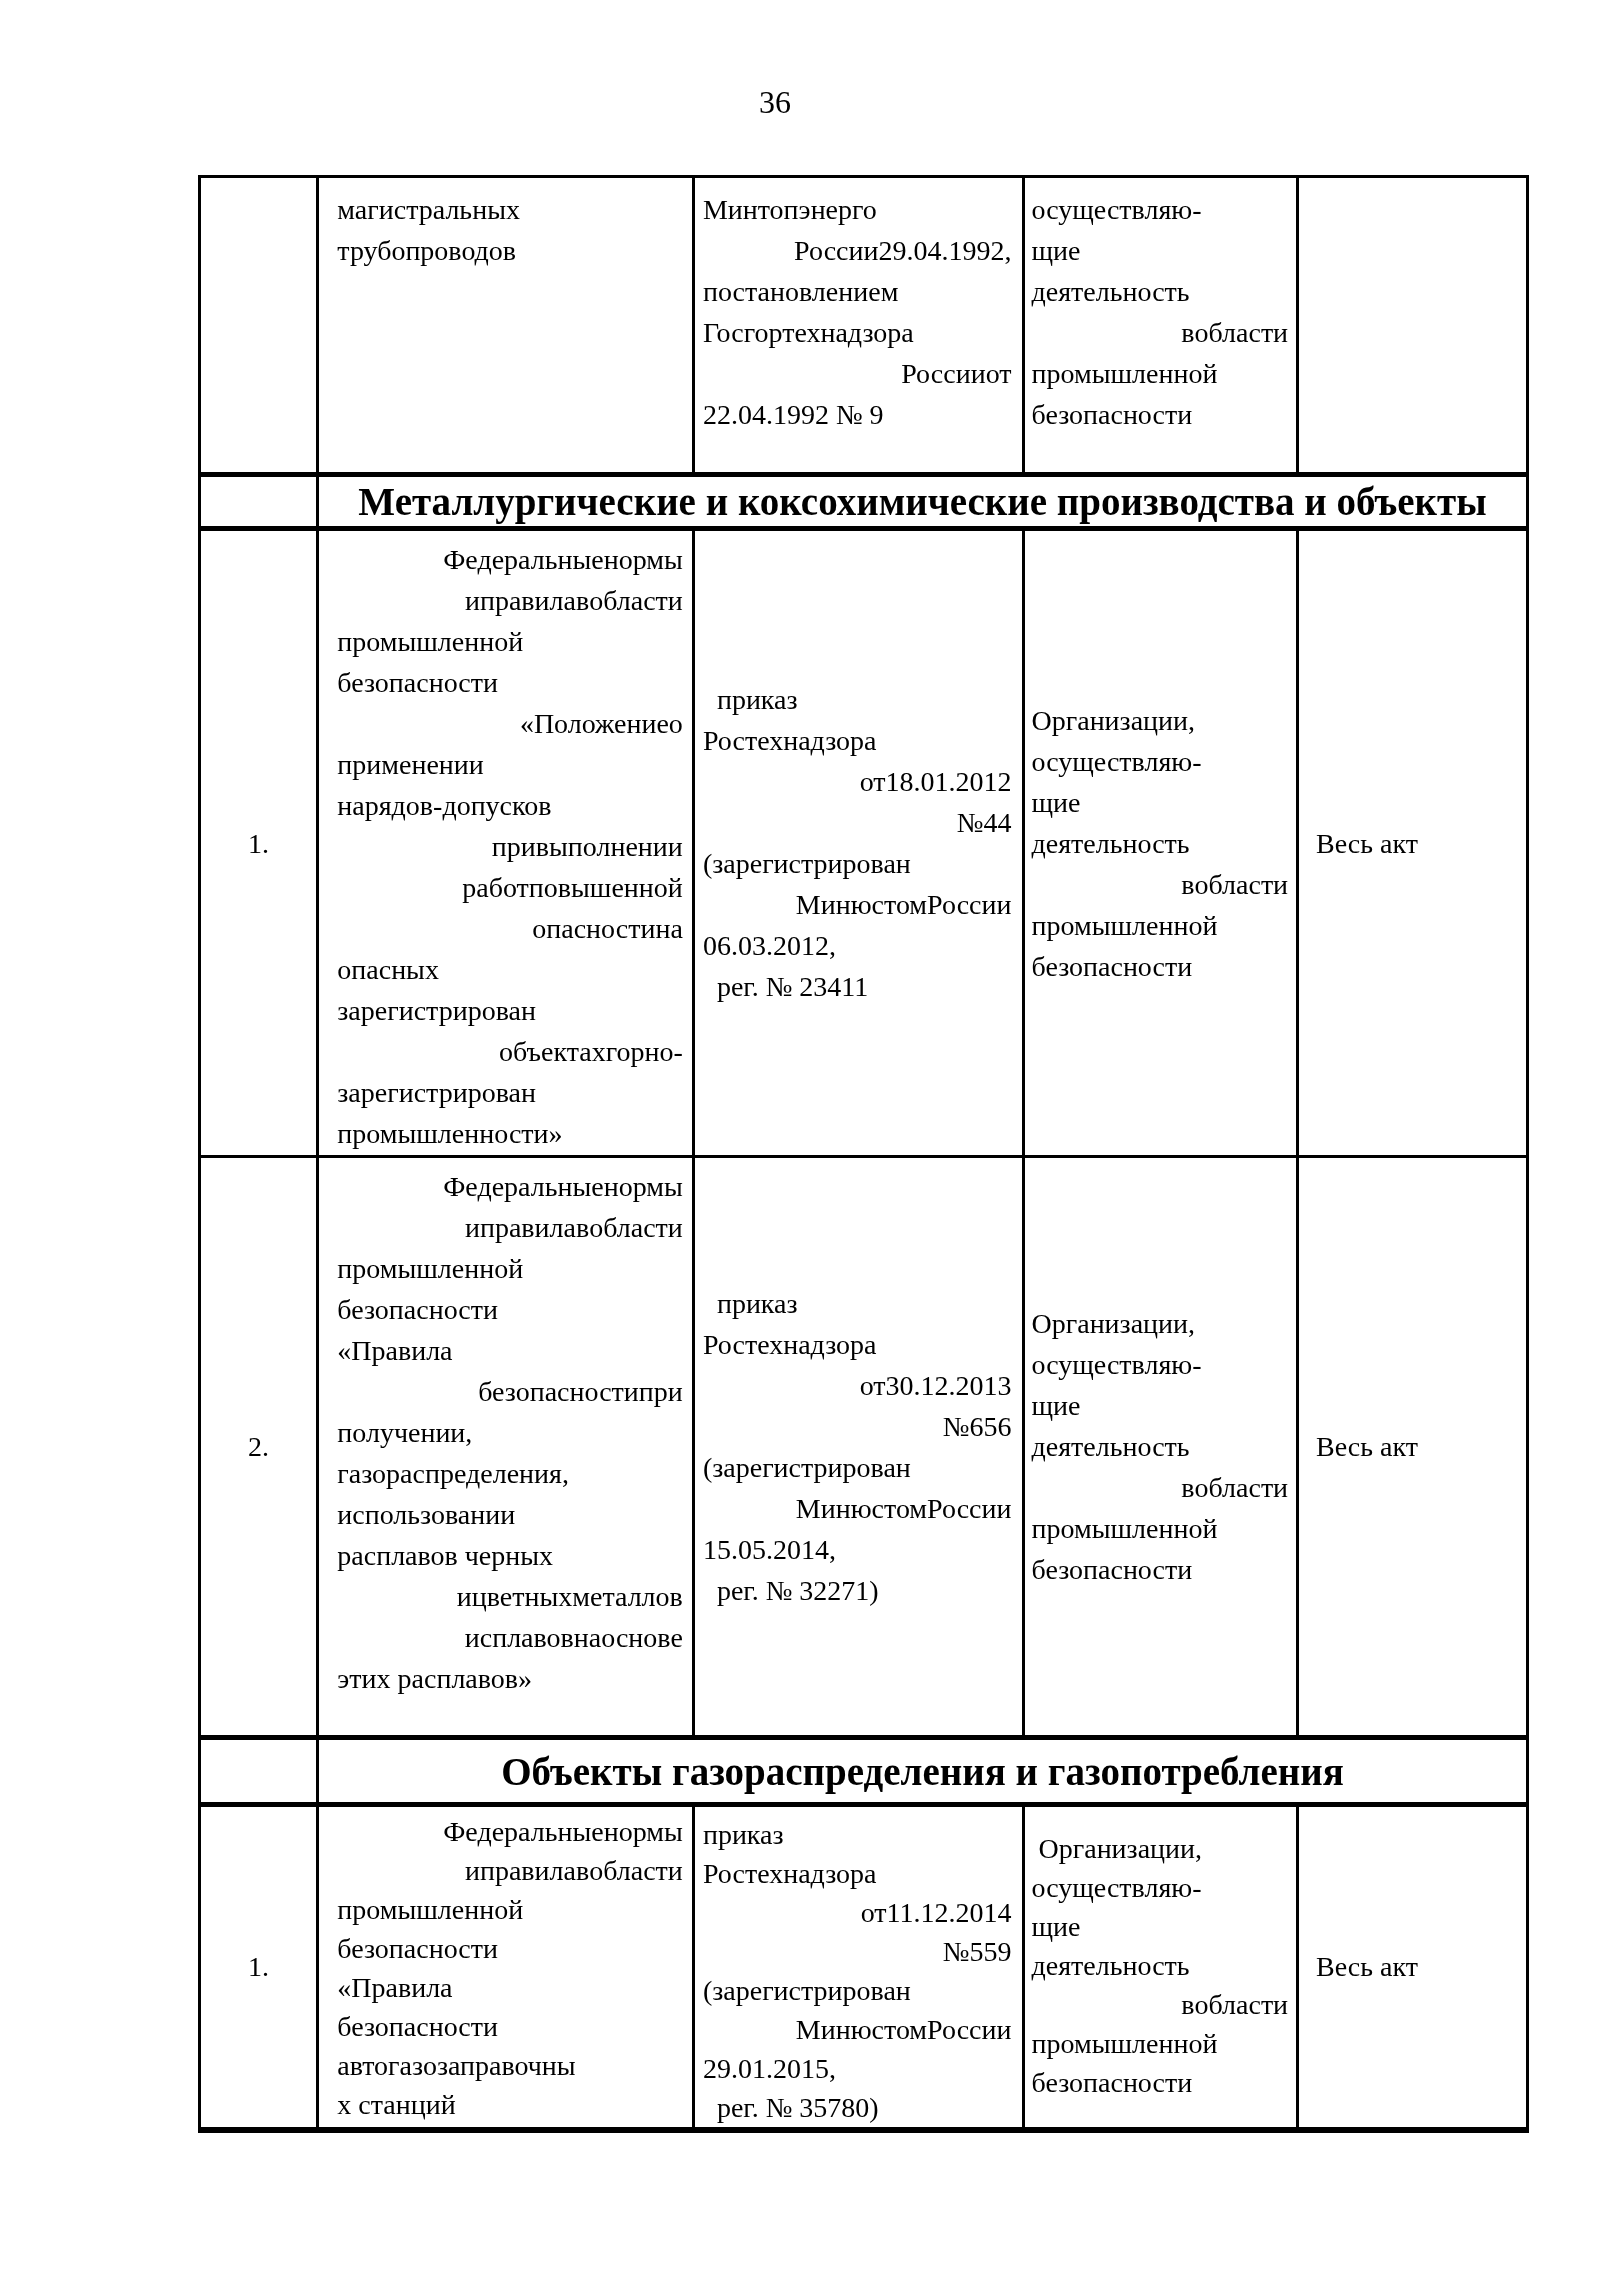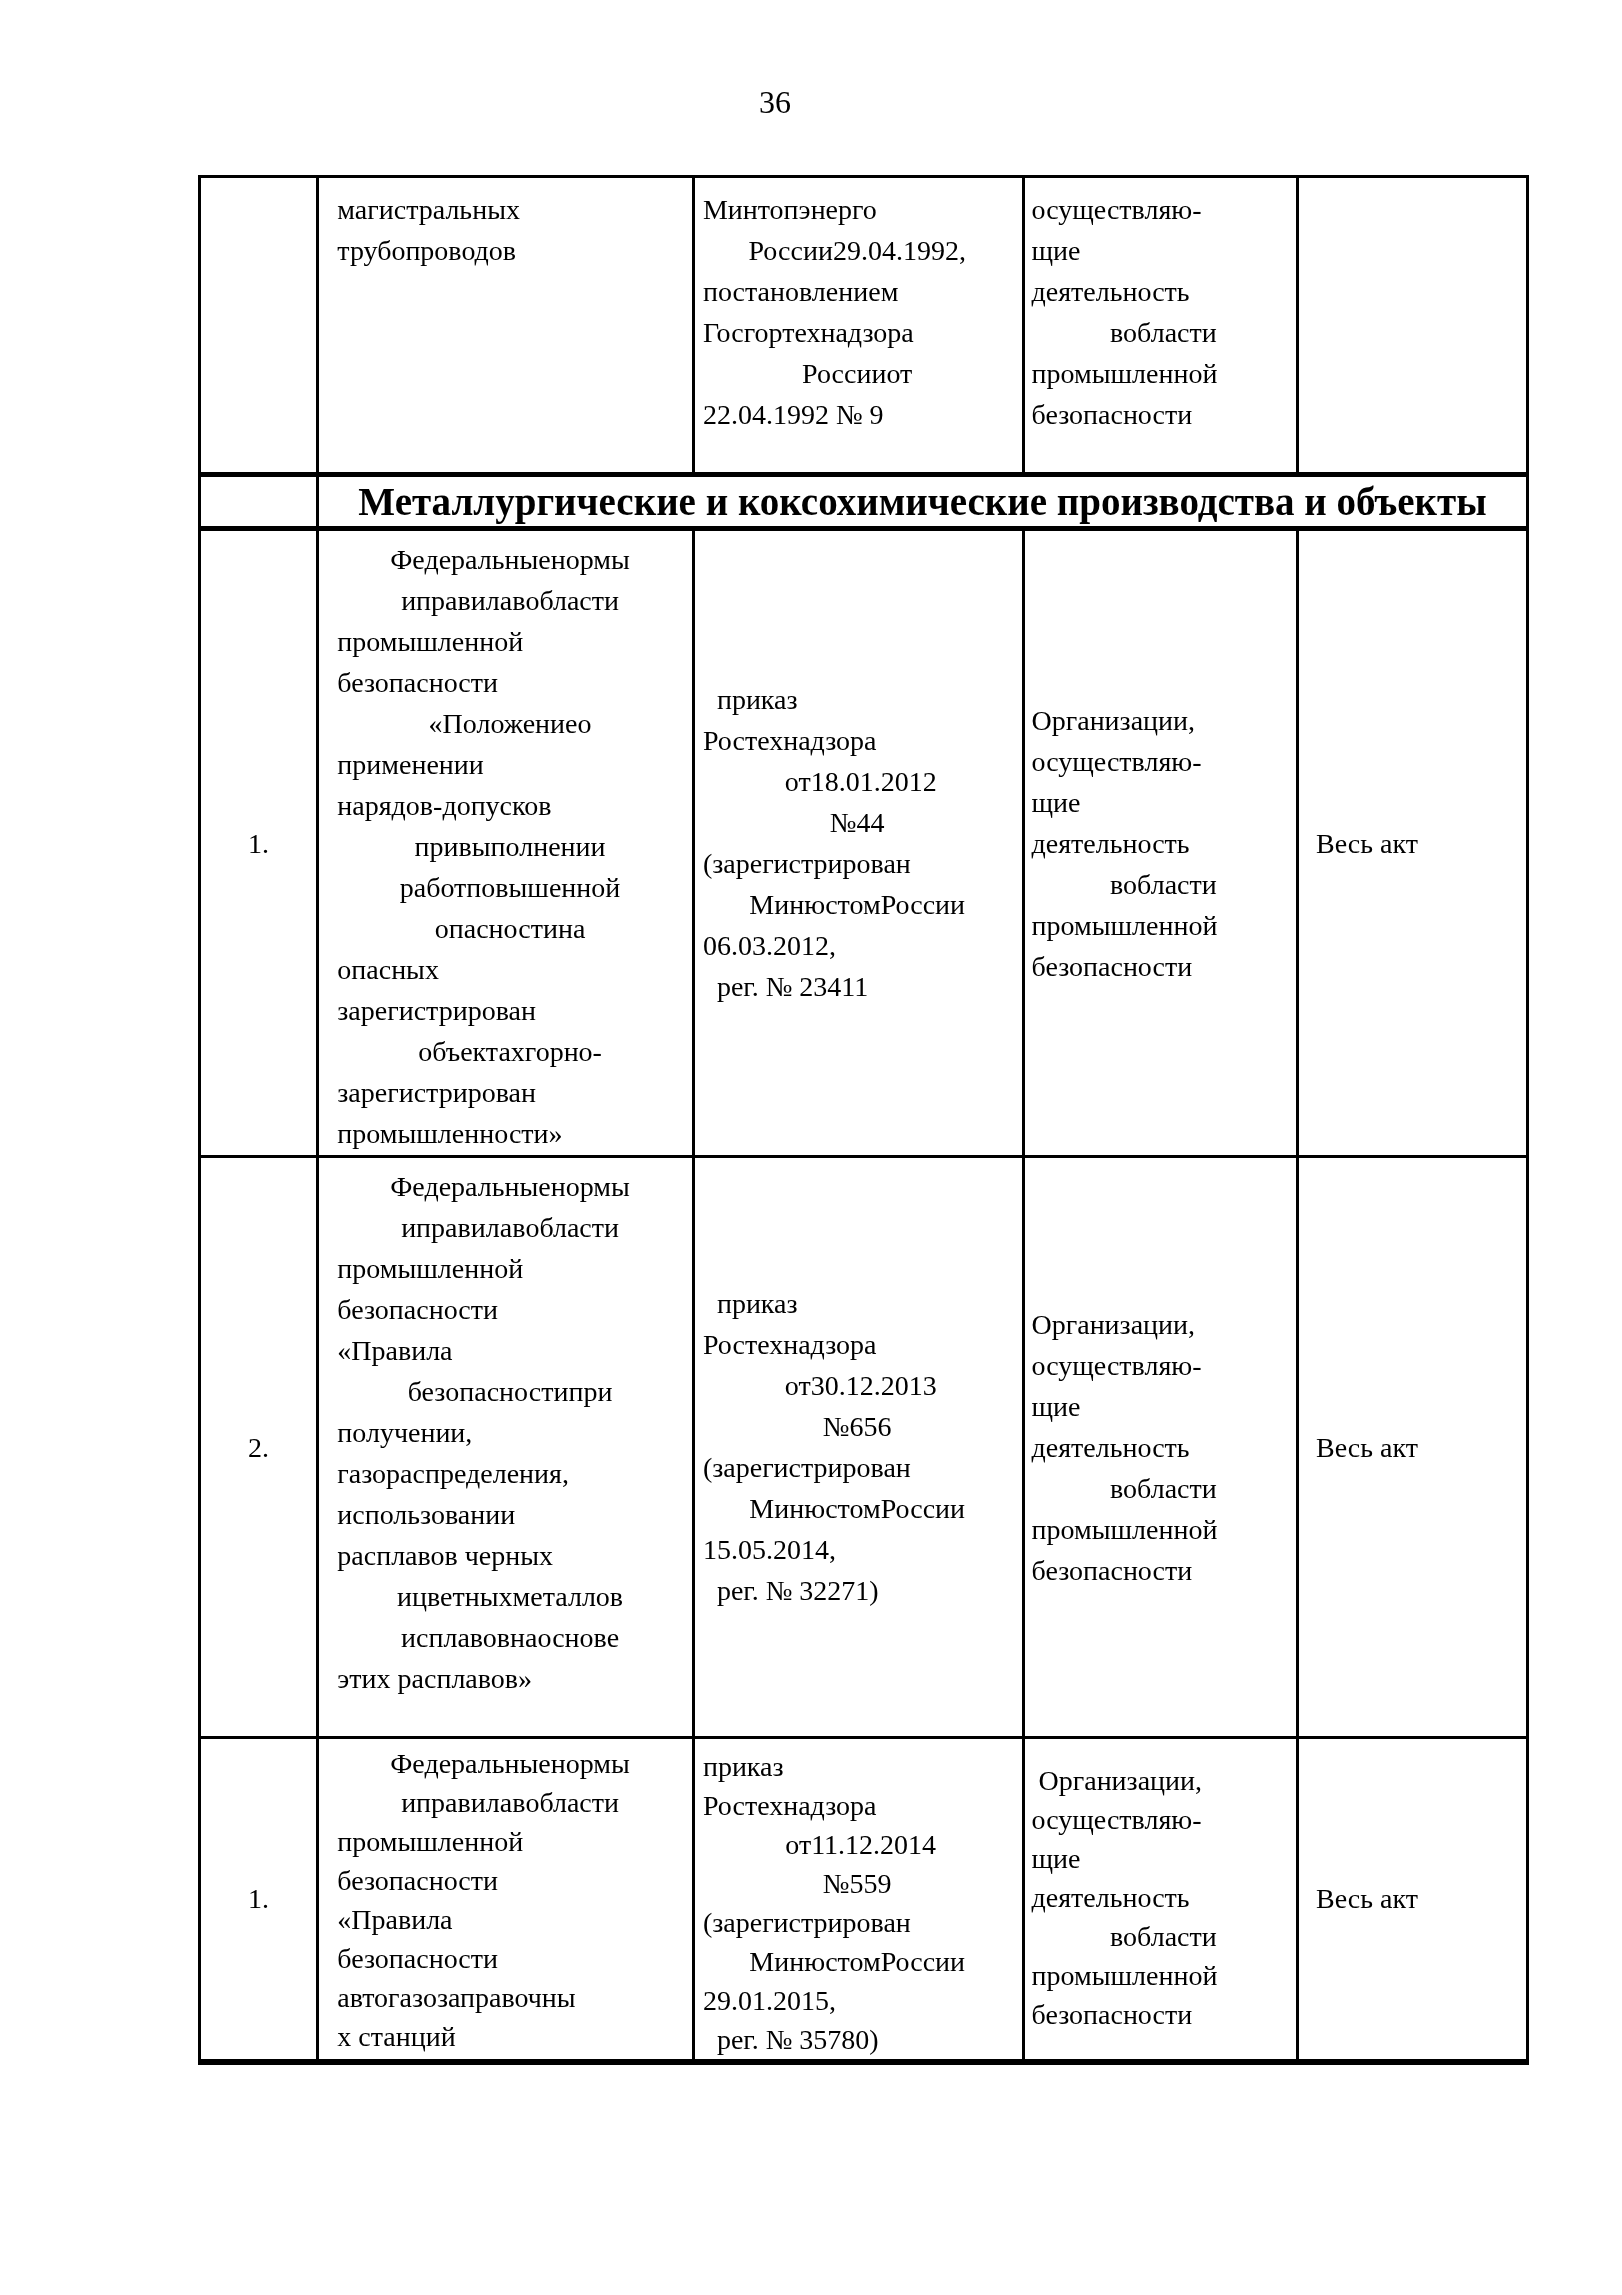--- a/index.html
+++ b/index.html
@@ -56,21 +56,21 @@
   tr.rowA td{vertical-align:top;}
   tr.rowA .c-name,
   tr.rowA .c-act,
   tr.rowA .c-org{padding-top:10.5px;}
   tr.row1 .c-act, tr.row1 .c-org,
   tr.row2 .c-act, tr.row2 .c-org{vertical-align:middle;}
   tr.row3 .c-name{padding-top:5.2px;}
   tr.row3 .c-act{padding-top:7.9px;vertical-align:top;}
   tr.row3 .c-org{padding-top:22px;vertical-align:top;}
   .ln{white-space:pre-wrap;}
-  .ln.j{display:flex;justify-content:center;}
+  .ln.j{display:flex;justify-content:flex-end;}
   .ln.j span{white-space:pre-wrap;}
 </style>
 </head>
 <body>
 
 <div class="page-number">36</div>
 
 <table class="doc">
   <colgroup>
     <col class="c1">
@@ -184,20 +184,24 @@
           <div class="ln">осуществляю-</div>
           <div class="ln">щие</div>
           <div class="ln">деятельность</div>
           <div class="ln j"><span> в</span><span>области</span></div>
           <div class="ln">промышленной</div>
           <div class="ln">безопасности</div>
         </td>
     <td class="c-scope">Весь акт</td>
   </tr>
 
+  <tr class="hrow hrow2">
+    <td class="c-num"></td>
+    <td class="c-section" colspan="4">Объекты газораспределения и газопотребления</td>
+  </tr>
 
   <tr class="row3">
     <td class="c-num">1.</td>
     <td class="c-name">
           <div class="ln j"><span>Федеральные</span><span>нормы</span></div>
           <div class="ln j"><span>и</span><span>правила</span><span>в</span><span>области</span></div>
           <div class="ln">промышленной</div>
           <div class="ln">безопасности</div>
           <div class="ln">«Правила</div>
           <div class="ln">безопасности</div>

